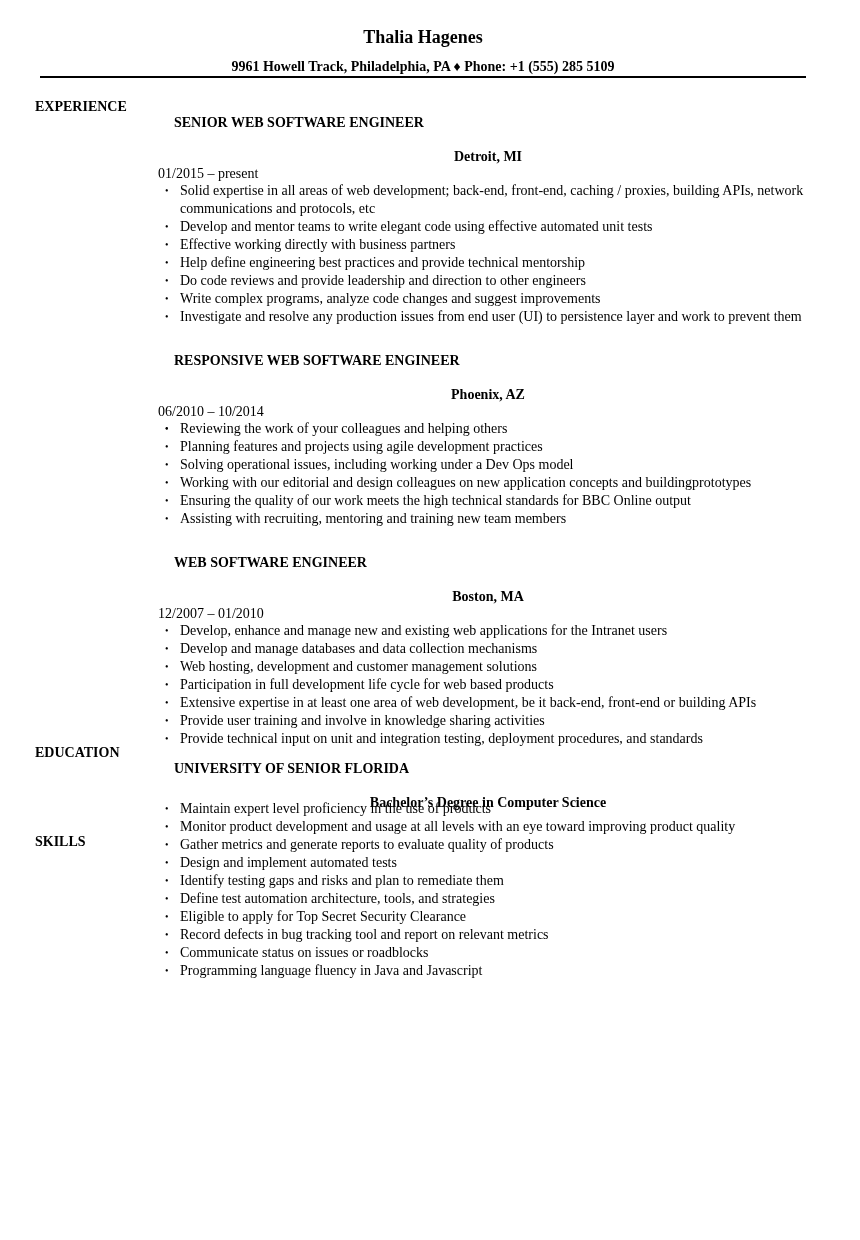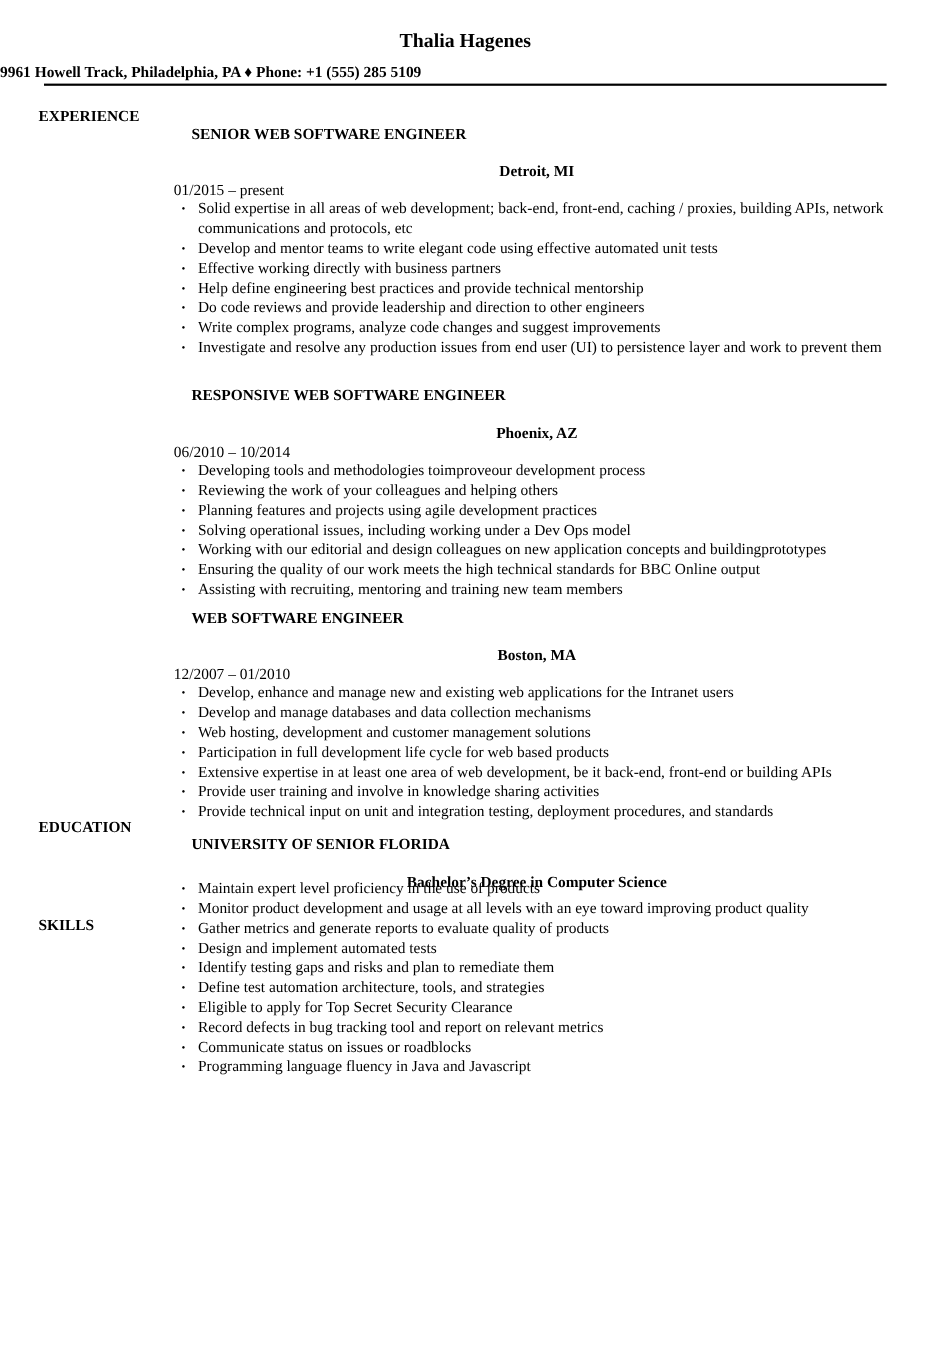--- a/index.html
+++ b/index.html
@@ -7,21 +7,21 @@
     width: 860px; height: 1240px; position: relative; overflow: hidden;
     font-family: "Liberation Serif", "DejaVu Serif", serif;
     color: #000000;
   }
   .header { position: absolute; left: 0; top: 0; width: 860px; }
   .name {
     position: absolute; left: 0; top: 26px; width: 846px; text-align: center;
     font-size: 18px; font-weight: bold; line-height: 22px;
   }
   .contact {
-    position: absolute; left: 0; top: 58px; width: 846px; text-align: left;
+    position: absolute; left: 0; top: 58px; width: 846px; text-align: center;
     font-size: 14px; font-weight: bold; line-height: 18px;
   }
   .rule {
     position: absolute; left: 40px; top: 76px; width: 766px; height: 2px; background: #000;
   }
   .section-label {
     position: absolute; left: 35px; font-size: 14px; font-weight: bold; line-height: 18px;
   }
   .block { position: absolute; left: 158px; width: 660px; }
   .job-title { font-size: 14px; font-weight: bold; line-height: 18px; margin: 16px; }
@@ -59,21 +59,21 @@
       <li><span class="dot">•</span><span>Write complex programs, analyze code changes and suggest improvements</span></li>
       <li><span class="dot">•</span><span>Investigate and resolve any production issues from end user (UI) to persistence layer and work to prevent them</span></li>
     </ul>
 </div>
 
 <div class="block" style="top:336px;">
   <div class="job-title">RESPONSIVE WEB SOFTWARE ENGINEER</div>
   <div class="job-loc">Phoenix, AZ</div>
   <div class="job-dates">06/2010 – 10/2014</div>
   <ul class="bullets">
-      <li><span class="dot">•</span><span>Developing tools and methodologies toimproveour development process</span></li>
+      <li><span class="dot">•</span></li>
       <li><span class="dot">•</span><span>Reviewing the work of your colleagues and helping others</span></li>
       <li><span class="dot">•</span><span>Planning features and projects using agile development practices</span></li>
       <li><span class="dot">•</span><span>Solving operational issues, including working under a Dev Ops model</span></li>
       <li><span class="dot">•</span><span>Working with our editorial and design colleagues on new application concepts and buildingprototypes</span></li>
       <li><span class="dot">•</span><span>Ensuring the quality of our work meets the high technical standards for BBC Online output</span></li>
       <li><span class="dot">•</span><span>Assisting with recruiting, mentoring and training new team members</span></li>
     </ul>
 </div>
 
 <div class="block" style="top:538px;">

